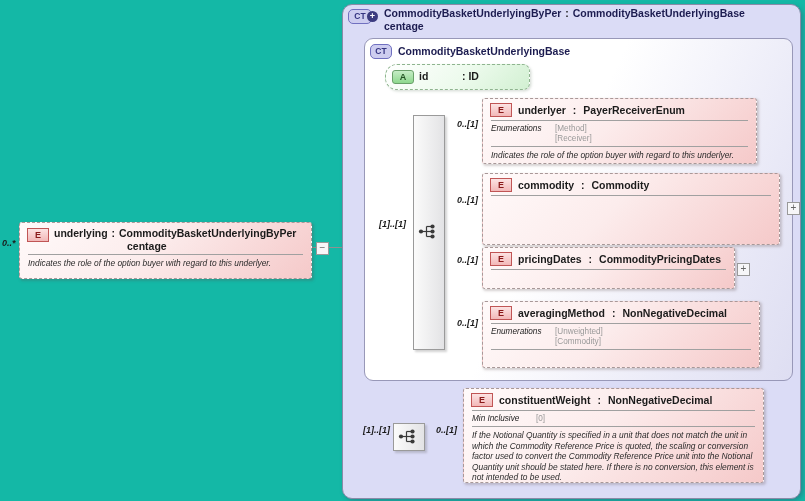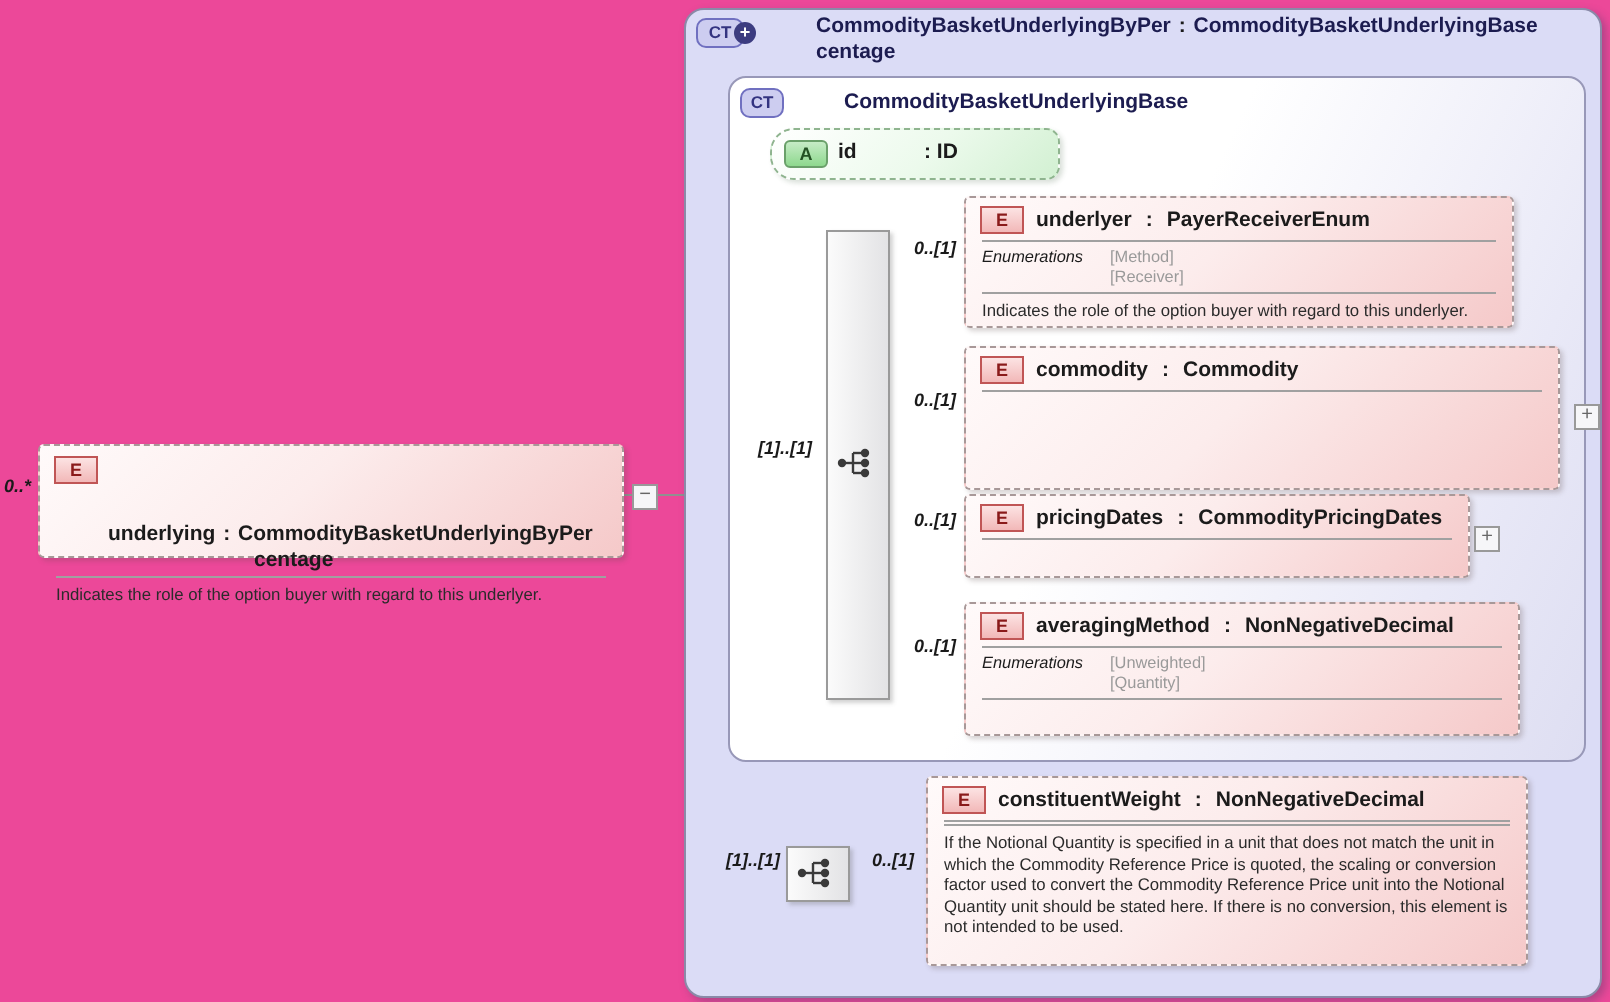--- a/index.html
+++ b/index.html
@@ -1,51 +1,51 @@
 <!DOCTYPE html>
 <html><head>
 <meta charset="utf-8">
 <style>
   html,body{margin:0;padding:0;background:#fdfdfd;font-family:"Liberation Sans",sans-serif;}
-  #canvas{position:relative;width:805px;height:501px;background:#ec4899;overflow:hidden;}
+  #canvas{position:relative;width:805px;height:501px;background:#14b8a6;overflow:hidden;}
 
   
   .hline,.vline{position:absolute;background:#909090;z-index:1;}
   .hline{height:1px;}
   .vline{width:1px;}
 
   
   .card{position:absolute;font-size:9px;font-style:italic;font-weight:bold;color:#1a1a1a;z-index:3;white-space:nowrap;}
 
   
   .outer-box{position:absolute;left:342px;top:4px;width:457px;height:493px;background:#dbdcf6;
     border:1px solid #8a8aa8;border-radius:10px;box-shadow:2px 2px 4px rgba(60,60,100,.35);z-index:2;}
   .inner-box{position:absolute;left:364px;top:38px;width:427px;height:341px;
     background:linear-gradient(115deg,#ffffff 45%,#e9e9f7 80%,#dedef2 100%);
     border:1px solid #9898b8;border-radius:9px;z-index:2;}
 
-  .ct-title{position:absolute;font-size:10.5px;font-weight:bold;color:#1c1c50;line-height:13px;z-index:3;white-space:nowrap;margin-left:24px;}
+  .ct-title{position:absolute;font-size:10.5px;font-weight:bold;color:#1c1c50;line-height:13px;z-index:3;white-space:nowrap;}
 
   .ct-badge{position:absolute;width:22px;height:13px;background:#cdcdf0;border:1px solid #7070c0;border-radius:5px;
     font-size:8.5px;font-weight:bold;color:#333380;text-align:center;line-height:13px;z-index:3;}
   .plus-dot{position:absolute;right:-7px;top:1px;width:11px;height:11px;border-radius:50%;background:#3c3c80;
     color:#ffffff;font-size:9px;line-height:11px;font-weight:bold;text-align:center;}
 
   
   .el-box{position:absolute;border:1px dashed #a89898;border-radius:3px;z-index:2;
     background:linear-gradient(135deg,#fffafa 0%,#fcecec 45%,#f5c9c9 100%);
     box-shadow:1.5px 1.5px 2.5px rgba(90,70,70,.25);}
   .title-row{display:flex;align-items:center;gap:6px;padding:4px 6px 2px 7px;white-space:nowrap;}
   .el-name{font-size:10.5px;font-weight:bold;color:#1b1b1b;}
   .el-sep{font-size:10.5px;font-weight:bold;color:#1b1b1b;margin:0 1px;}
   .el-type{font-size:10.5px;font-weight:bold;color:#1b1b1b;text-align:right;}
   .badge-e{flex:0 0 auto;width:20px;height:12px;background:linear-gradient(#fce3e3,#f2b8b8);border:1px solid #c05555;
     font-size:9px;font-weight:bold;color:#8a1a1a;text-align:center;line-height:12px;}
   .sep-line{height:1px;background:#a0a0a0;margin:1px 8px 0 8px;}
-  .desc{font-size:8.4px;color:#2b2b2b;line-height:10.5px;padding:3px 4px 0 8px;}
+  .desc{font-size:8.4px;font-style:italic;color:#2b2b2b;line-height:10.5px;padding:3px 4px 0 8px;}
   .facet-row{display:flex;padding:3px 8px 1px 8px;}
   .facet-label{font-size:8.2px;font-style:italic;color:#1b1b1b;width:64px;flex:0 0 auto;}
   .facet-vals{font-size:8.2px;color:#9a9a9a;}
   .facet-vals span{display:block;line-height:10px;}
 
   
   .attr-box{position:absolute;left:385px;top:64px;width:143px;height:24px;border:1px dashed #8fb48f;
     border-radius:12px 7px 7px 12px;background:linear-gradient(135deg,#ffffff,#ecfaec 55%,#d2f0d2 100%);
     z-index:3;box-shadow:1.5px 1.5px 2.5px rgba(70,100,70,.2);}
   .badge-a{position:absolute;left:6px;top:5px;width:20px;height:12px;background:linear-gradient(#c6ecc6,#8ed88e);
@@ -60,21 +60,21 @@
     background:linear-gradient(to right,#fbfbfb,#e3e3e5);z-index:2;box-shadow:1.5px 1.5px 2px rgba(80,80,80,.25);}
   .seq-icon{position:absolute;z-index:3;}
 
   
   .exp-btn{position:absolute;width:11px;height:11px;background:#f6f6f8;border:1px solid #999999;
     color:#666666;font-size:10px;line-height:9px;text-align:center;z-index:4;}
 
   
   .src-box{position:absolute;left:19px;top:222px;width:291px;height:55px;}
   .src-title{padding:4px 6px 0 7px;display:flex;gap:5px;}
-  .src-text{font-size:10.5px;font-weight:bold;color:#1b1b1b;line-height:13px;white-space:nowrap;margin-top:34px;}
+  .src-text{font-size:10.5px;font-weight:bold;color:#1b1b1b;line-height:13px;white-space:nowrap;}
   .src-line2{display:block;padding-left:73px;}
 </style>
 </head>
 <body>
 
 <div id="canvas">
 
   <div class="hline" style="left:310px;top:247px;width:32px;"></div>
   <div class="vline" style="left:352px;top:211px;height:226px;"></div>
   <div class="hline" style="left:352px;top:211px;width:21px;"></div>
@@ -179,21 +179,21 @@
       <span class="badge-e">E</span>
       <span class="el-name">averagingMethod</span>
       <span class="el-sep">:</span>
       <span class="el-type">NonNegativeDecimal</span>
     </div>
     <div class="sep-line"></div>
     <div class="facet-row">
       <span class="facet-label">Enumerations</span>
       <span class="facet-vals">
         <span>[Unweighted]</span>
-        <span>[Quantity]</span>
+        <span>[Commodity]</span>
       </span>
     </div>
     <div class="sep-line"></div>
   </div>
 
   <div class="seq-box"></div>
   <svg class="seq-icon" style="left:398px;top:429px;" width="20" height="15" viewBox="0 0 20 15">
     <line x1="2" y1="7.5" x2="8.5" y2="7.5" stroke="#3a3a3a" stroke-width="1.2"></line>
     <circle cx="3" cy="7.5" r="2.1" fill="#3a3a3a"></circle>
     <line x1="8.5" y1="2.5" x2="8.5" y2="12.5" stroke="#3a3a3a" stroke-width="1.2"></line>
@@ -208,20 +208,26 @@
   <div class="card" style="left:429px;top:425px;width:28px;text-align:right;">0..[1]</div>
 
   <div class="el-box" style="left:463px;top:388px;width:299px;height:93px;">
     <div class="title-row">
       <span class="badge-e">E</span>
       <span class="el-name">constituentWeight</span>
       <span class="el-sep">:</span>
       <span class="el-type">NonNegativeDecimal</span>
     </div>
     <div class="sep-line"></div>
+    <div class="facet-row">
+      <span class="facet-label">Min Inclusive</span>
+      <span class="facet-vals">
+          <span>[0]</span>
+        </span>
+    </div>
     <div class="sep-line"></div>
     <div class="desc">If the Notional Quantity is specified in a unit that does not match the unit in which the Commodity Reference Price is quoted, the scaling or conversion factor used to convert the Commodity Reference Price unit into the Notional Quantity unit should be stated here. If there is no conversion, this element is not intended to be used.</div>
   </div>
 
   <div class="card" style="left:2px;top:238px;">0..*</div>
   <div class="el-box src-box">
     <div class="src-title">
       <span class="badge-e" style="margin-top:1px;">E</span>
       <span class="src-text">
         <span>underlying</span>

